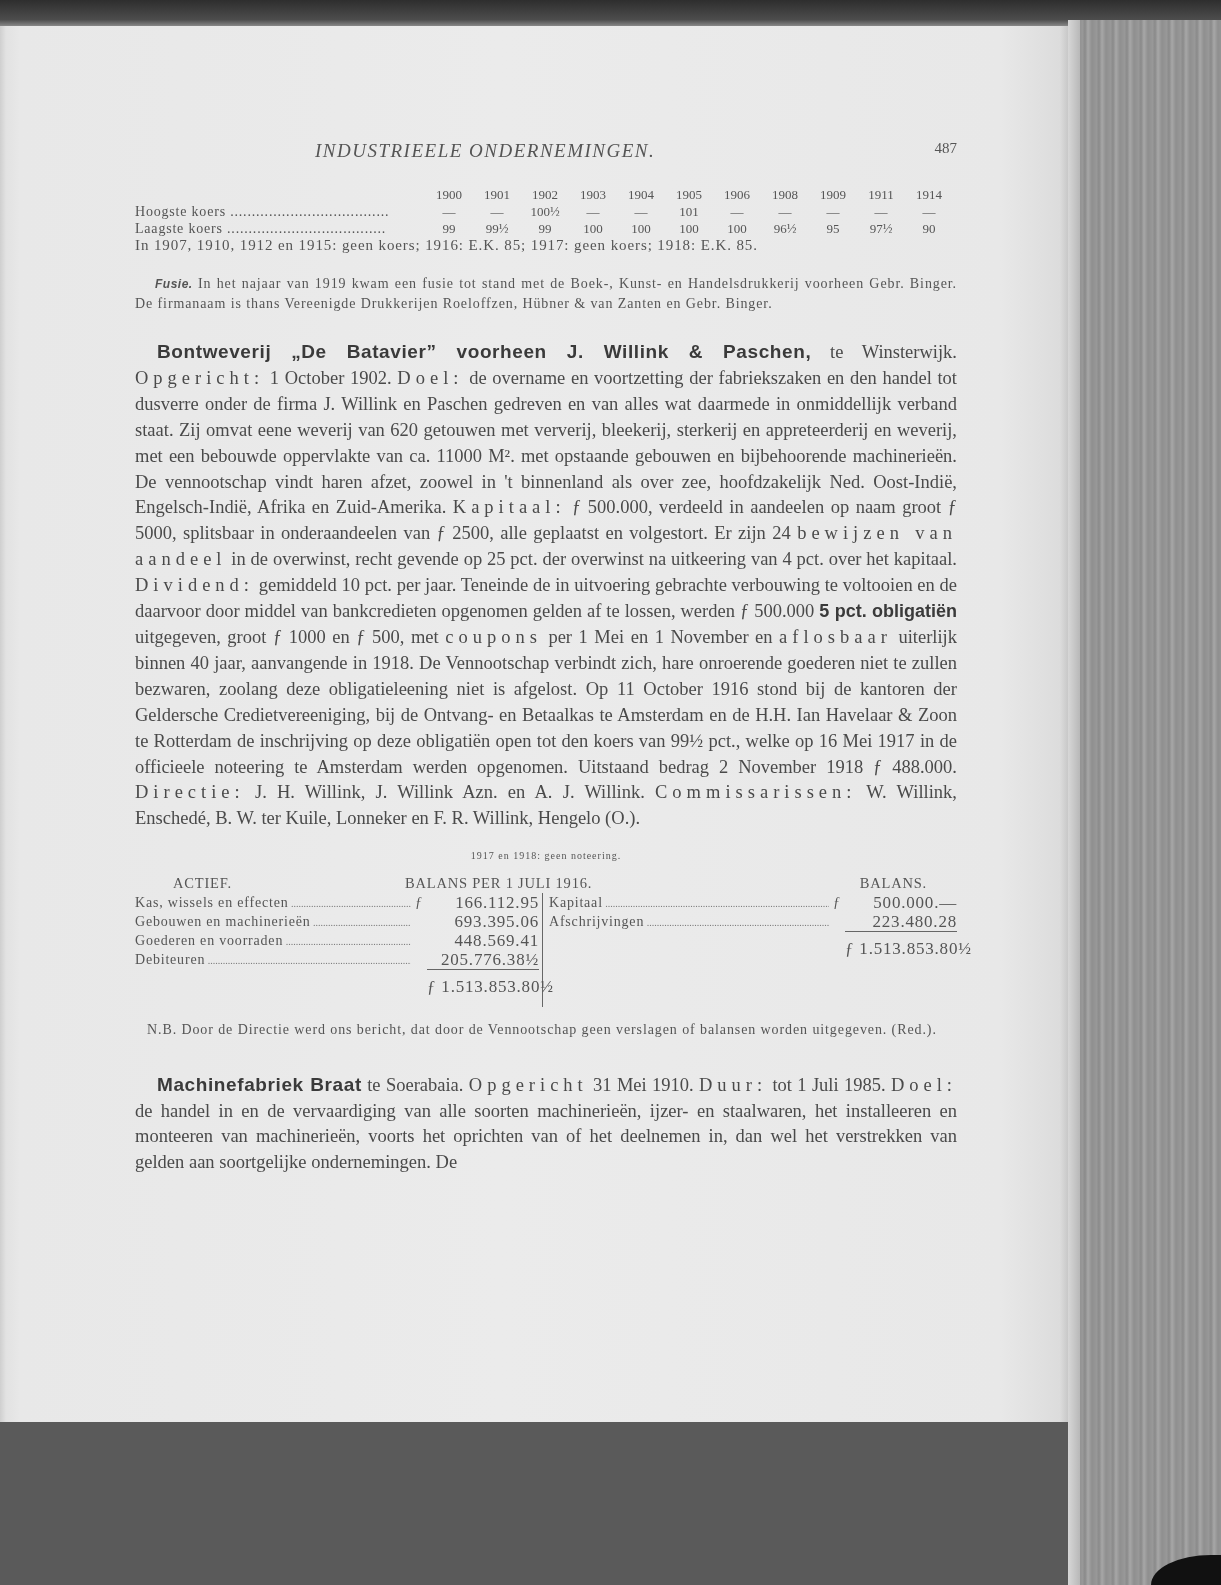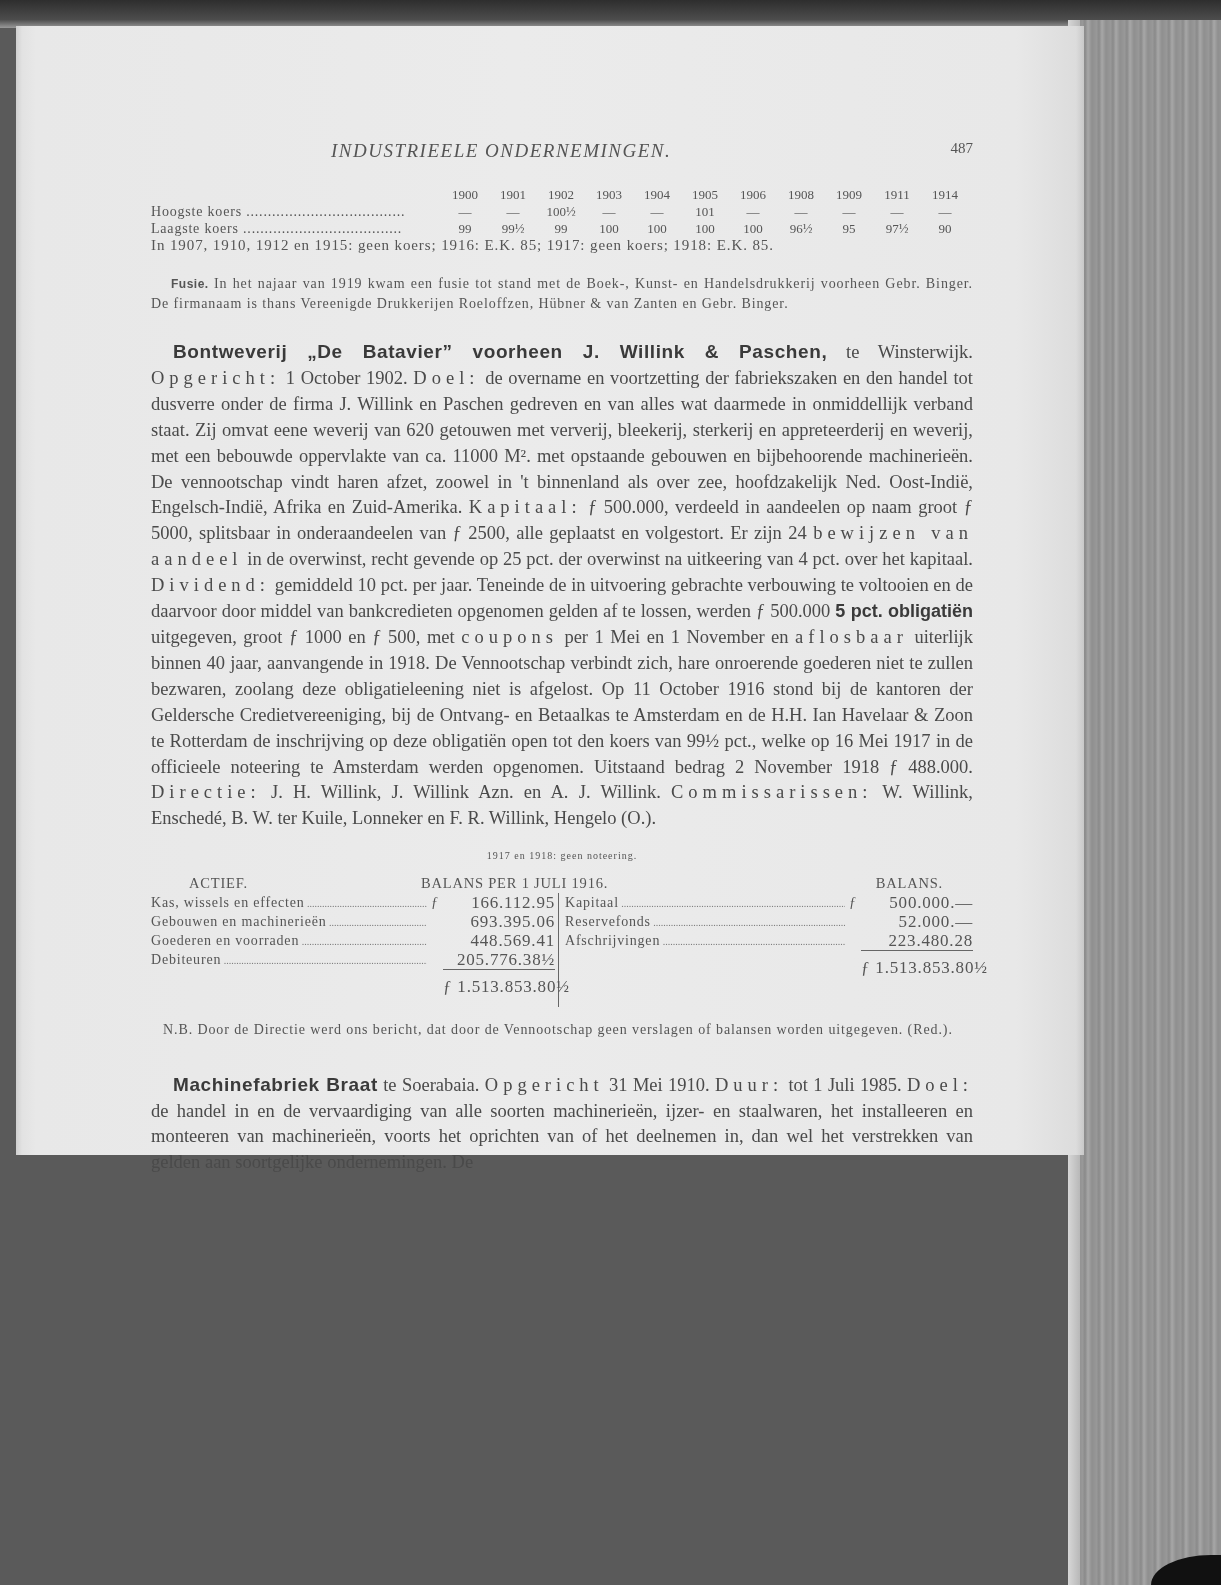--- a/index.html
+++ b/index.html
@@ -5,21 +5,21 @@
     html, body { margin: 0; padding: 0; }
     body {
       width: 1221px; height: 1585px; overflow: hidden; position: relative;
       background: #5a5a5a;
       font-family: "Liberation Serif", "DejaVu Serif", serif;
       color: #4a4a4a;
     }
     .top-shadow { position: absolute; left: 0; top: 0; width: 1221px; height: 28px;
       background: linear-gradient(#2e2e2e, #4c4c4c 70%, #9a9a9a); }
     .page {
-      position: absolute; left: 16px; top: 26px; width: 1068px; height: 1129px;
+      position: absolute; left: 0; top: 26px; width: 1068px; height: 1396px;
       background: linear-gradient(90deg, #cfcfcf 0px, #e2e2e2 6px, #e8e8e8 20px, #ebebeb 500px, #e8e8e8 1000px, #dcdcdc 1060px, #c8c8c8 1068px);
     }
     .page-edges {
       position: absolute; left: 1068px; top: 20px; width: 153px; height: 1565px;
       background: repeating-linear-gradient(90deg, #9b9b9b 0px, #8a8a8a 3px, #a7a7a7 6px, #8f8f8f 10px, #979797 14px);
     }
     .page-edges::before { content: ""; position: absolute; left: 0; top: 0; width: 12px; height: 100%;
       background: linear-gradient(90deg, #d7d7d7, #b8b8b8); }
     .page-edges::after { content: ""; position: absolute; right: 0; bottom: 0; width: 70px; height: 30px;
       background: #111; border-top-left-radius: 60px 30px; }
@@ -29,21 +29,21 @@
     .running-title { position: absolute; left: 180px; top: 6px; font-style: italic; font-size: 19px; letter-spacing: 1.5px; color: #555; }
     .page-number { position: absolute; right: 0; top: 6px; font-size: 15px; color: #555; }
 
     .koers { font-size: 14px; line-height: 17px; color: #555; margin-top: 16px; }
     .krow { display: flex; height: 17px; }
     .klabel { width: 290px; white-space: nowrap; overflow: hidden; letter-spacing: 0.8px; }
     .kcell { width: 48px; text-align: center; font-size: 13px; }
     .knote { font-size: 15px; letter-spacing: 0.9px; white-space: nowrap; }
 
     .fusie { margin-top: 20px; font-size: 14px; line-height: 19px; letter-spacing: 0.9px; color: #555; text-indent: 20px; text-align: justify; }
-    .fusie b { font-family: "Liberation Sans", "DejaVu Sans", sans-serif; font-size: 12px; letter-spacing: 0.5px; }
+    .fusie b { font-family: "Liberation Sans", "DejaVu Sans", sans-serif; font-size: 12px; letter-spacing: 0.5px; font-style: italic; }
 
     .entry { margin-top: 26px; font-size: 18.5px; line-height: 25.9px; text-align: justify; color: #4a4a4a; }
     .entry p { margin: 0; }
     .lead { font-family: "Liberation Sans", "DejaVu Sans", sans-serif; font-weight: bold; font-size: 19px; letter-spacing: 0.6px; color: #3a3a3a; }
     .sp { letter-spacing: 5px; }
     .bold-sans { font-family: "Liberation Sans", "DejaVu Sans", sans-serif; font-weight: bold; font-size: 18px; color: #3a3a3a; }
     .indent { text-indent: 22px; }
 
     .nonote { text-align: center; font-size: 10px; margin-top: 18px; letter-spacing: 1px; color: #555; }
     .balans { margin-top: 14px; font-size: 14px; color: #555; letter-spacing: 0.8px; }
@@ -169,25 +169,20 @@
             <span class="bval">ƒ 1.513.853.80½</span>
           </div>
         </div>
         <div class="bside right">
           <div class="brow">
             <span class="bname">Kapitaal</span>
             <span class="bcur">ƒ</span>
             <span class="bval">500.000.—</span>
           </div>
           <div class="brow">
-            <span class="bname">Reservefonds</span>
-            <span class="bcur"></span>
-            <span class="bval">52.000.—</span>
-          </div>
-          <div class="brow">
             <span class="bname">Afschrijvingen</span>
             <span class="bcur"></span>
             <span class="bval">223.480.28</span>
           </div>
           <div class="brow total">
             <span style="flex:1"></span>
             <span class="bval">ƒ 1.513.853.80½</span>
           </div>
         </div>
       </div>

